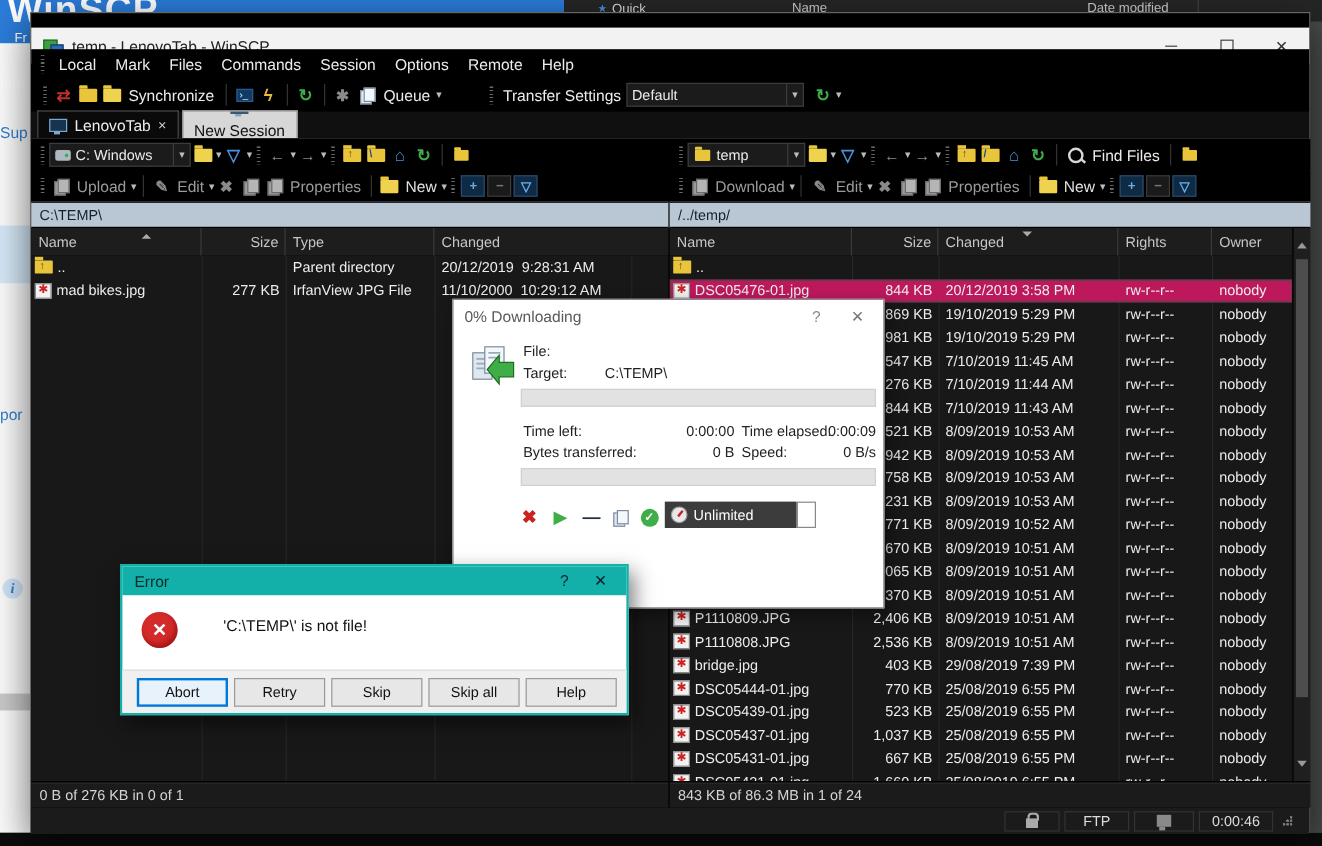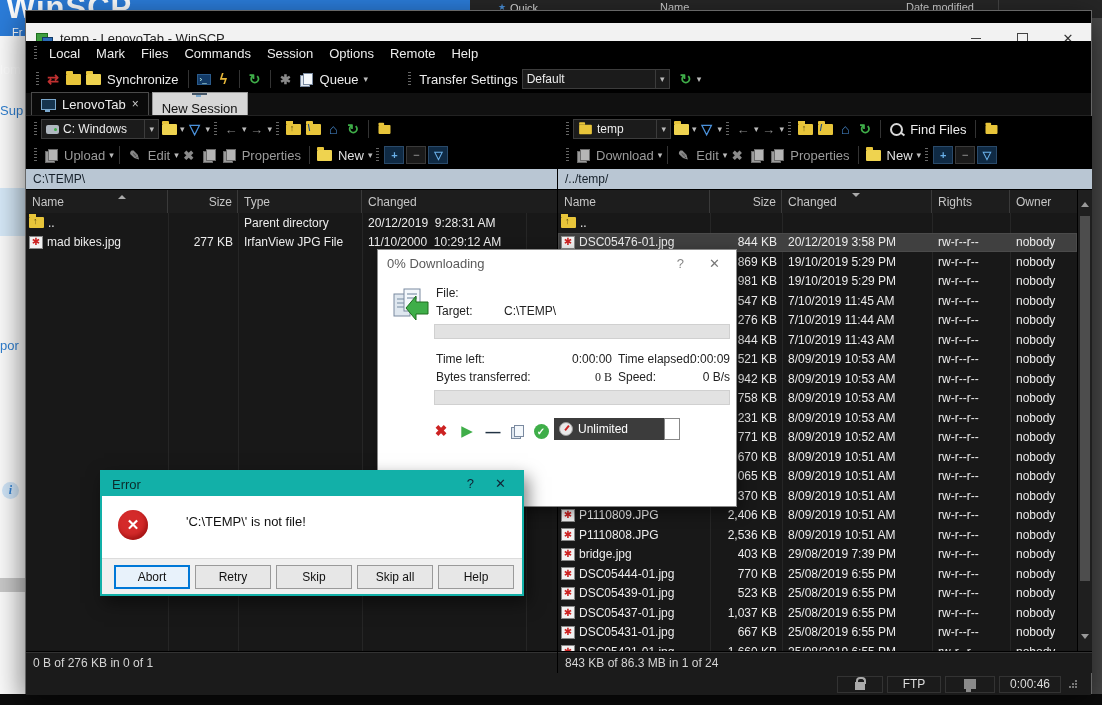--- a/index.html
+++ b/index.html
@@ -96,21 +96,21 @@
   .pathbar{position:absolute;left:0;top:52px;width:100%;height:22px;background:#b9c6d3;color:#16202a;
     display:flex;align-items:center;padding-left:7px;box-sizing:border-box;border-top:1px solid #000;border-bottom:1px solid #000;font-size:12px;}
   .hdr{position:absolute;left:0;top:74px;height:23px;background:#1d1d1d;display:flex;color:#c6c6c6;font-size:12px;}
   .hcell{display:flex;align-items:center;padding-left:6px;border-right:1px solid #3a3a3a;box-sizing:border-box;position:relative;}
   .hcell.num{justify-content:flex-end;padding-right:5px;}
   .sort-up{position:absolute;left:92px;top:1px;width:0;height:0;border:4px solid transparent;border-bottom:4px solid #aaa;}
   .sort-dn{position:absolute;left:70px;top:3px;width:0;height:0;border:4px solid transparent;border-top:4px solid #aaa;}
   .list{position:absolute;left:0;top:97px;height:438px;background:#181818;overflow:hidden;}
   .vline{position:absolute;top:0;bottom:0;width:1px;background:#262626;}
   .frow{position:absolute;left:0;height:19.5px;display:flex;align-items:center;color:#ececec;font-size:12px;}
-  .frow.sel{background:#404040;outline:1px solid #4a4a4a;outline-offset:-1px;}
+  .frow.sel{background:#be185d;outline:1px solid #4a4a4a;outline-offset:-1px;}
   .fcell{display:flex;align-items:center;height:100%;box-sizing:border-box;white-space:pre;overflow:hidden;}
   .fcell.num{justify-content:flex-end;padding-right:5px;}
   .c1{width:142px;padding-left:3px;gap:4px;}.c2{width:70px;}.c3{width:124px;padding-left:6px;}.c4{flex:1;padding-left:6px;}
   .r1{width:152px;padding-left:3px;gap:4px;}.r2{width:72px;}.r3{width:150px;padding-left:6px;}.r4{width:78px;padding-left:6px;}.r5{flex:1;padding-left:6px;}
   .ic-img{width:14px;height:13px;background:#f2f2f2;border:1px solid #888;box-sizing:border-box;
     display:flex;align-items:center;justify-content:center;flex:none;}
   .ic-img::after{content:"✱";color:#c22;font-size:10px;line-height:10px;}
   .ic-folderup{width:15px;height:11px;background:#e8c53a;border-radius:1px;position:relative;flex:none;}
   .ic-folderup::before{content:"";position:absolute;top:-3px;left:0;width:7px;height:3px;background:#e8c53a;}
   .ic-folderup::after{content:"↑";position:absolute;left:4px;top:-1px;font-size:9px;font-weight:bold;color:#5a4a10;}
@@ -692,21 +692,21 @@
     </svg>
     <span class="pdlbl" style="left:58px;top:36px;">File:</span>
     <span class="pdlbl" style="left:58px;top:54px;">Target:</span>
     <span class="pdlbl" style="left:126px;top:54px;">C:\TEMP\</span>
     <div class="pbar" style="top:74px;"></div>
     <span class="pdlbl" style="left:58px;top:102px;">Time left:</span>
     <span class="pdval" style="left:150px;top:102px;width:84px;">0:00:00</span>
     <span class="pdlbl" style="left:240px;top:102px;">Time elapsed:</span>
     <span class="pdval" style="left:300px;top:102px;width:52px;">0:00:09</span>
     <span class="pdlbl" style="left:58px;top:120px;">Bytes transferred:</span>
-    <span class="pdval" style="left:150px;top:120px;width:84px;font-family:Liberation Serif, serif;">0 B</span>
+    <span class="pdval" style="left:150px;top:120px;width:84px;">0 B</span>
     <span class="pdlbl" style="left:240px;top:120px;">Speed:</span>
     <span class="pdval" style="left:300px;top:120px;width:52px;">0 B/s</span>
     <div class="pbar" style="top:140px;"></div>
     <span class="pbtn" style="left:52px;color:#c22;font-weight:bold;">✖</span>
     <span class="pbtn" style="left:78px;color:#3fae49;">▶</span>
     <span class="pbtn" style="left:104px;color:#234;font-weight:bold;">—</span>
     <span class="pbtn" style="left:128px;">
         <span class="docs-ic"></span>
       </span>
     <span class="pbtn" style="left:152px;">

